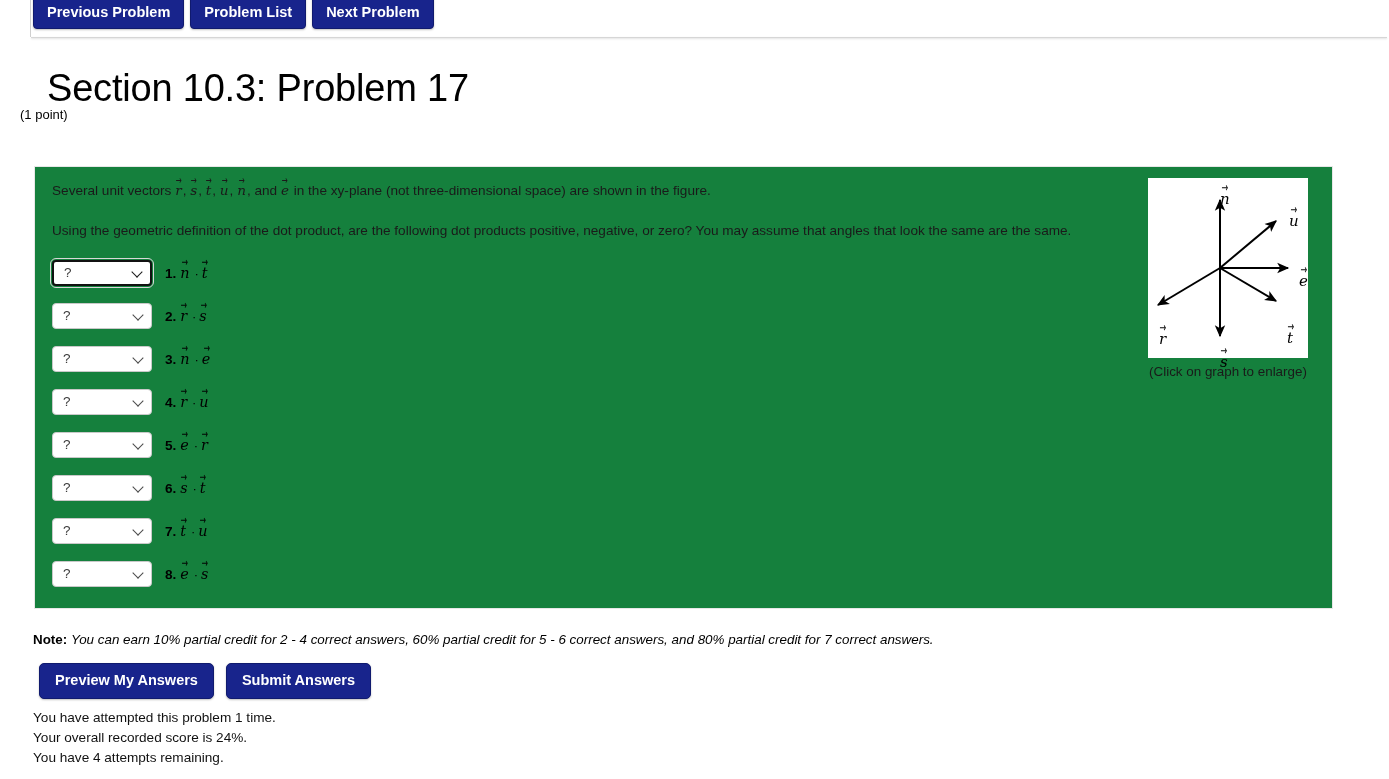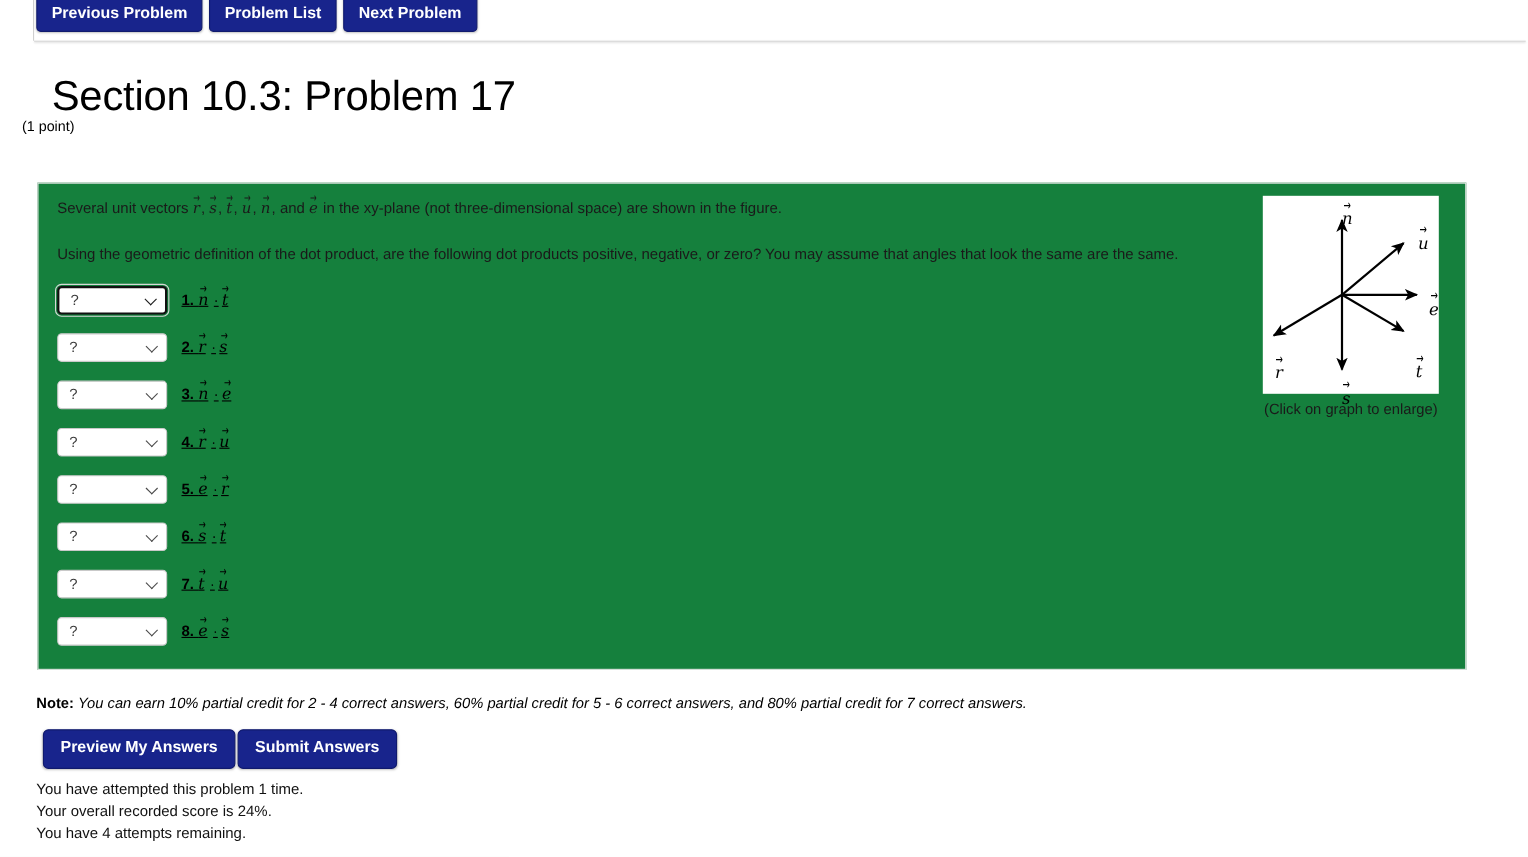--- a/index.html
+++ b/index.html
@@ -121,21 +121,20 @@
     border-right: 1.7px solid #4a4a4a;
     border-bottom: 1.7px solid #4a4a4a;
     transform: rotate(45deg);
   }
   .row:first-child .sel .caret { border-color: #1b1b1b; }
   .item-label {
     margin-left: 13px;
     font-size: 13.6px;
     font-weight: bold;
     white-space: nowrap;
-    text-decoration: underline;
   }
   .item-label .v { font-weight: normal; font-size: 14.4px; }
   .dotop { font-weight: normal; padding: 0 3px 0 4px; font-size: 13px; }
 
   
   .figure-wrap {
     position: absolute; left: 1103px; top: 11px; width: 180px;
   }
   .figure-box {
     width: 160px; height: 180px;
@@ -157,21 +156,21 @@
   .note {
     position: absolute; left: 33px; top: 631px;
     font-size: 13.4px; line-height: 1.3;
   }
   .note b { font-weight: bold; }
   .note i { font-style: italic; }
 
   
   .actions {
     position: absolute; left: 39px; top: 663px;
-    display: flex; gap: 2px;
+    display: flex; gap: 12px;
   }
   .actions .btn { font-size: 14.5px; padding: 8px 15px 9px 15px; border-radius: 5px; }
 
   
   .status {
     position: absolute; left: 33px; top: 708px;
     font-size: 13.6px; line-height: 20px; color: #111111;
   }
 </style>
 </head>

